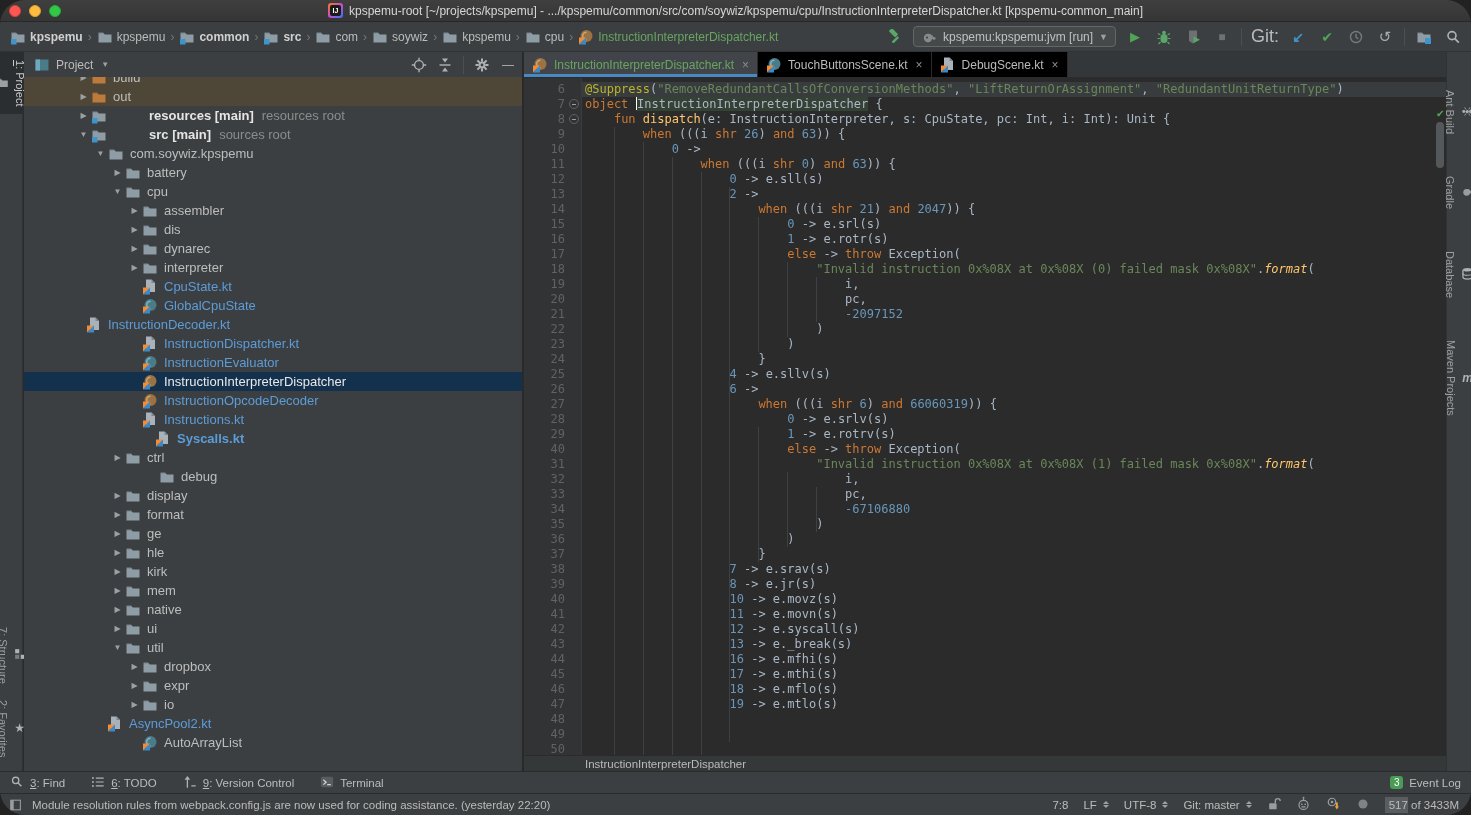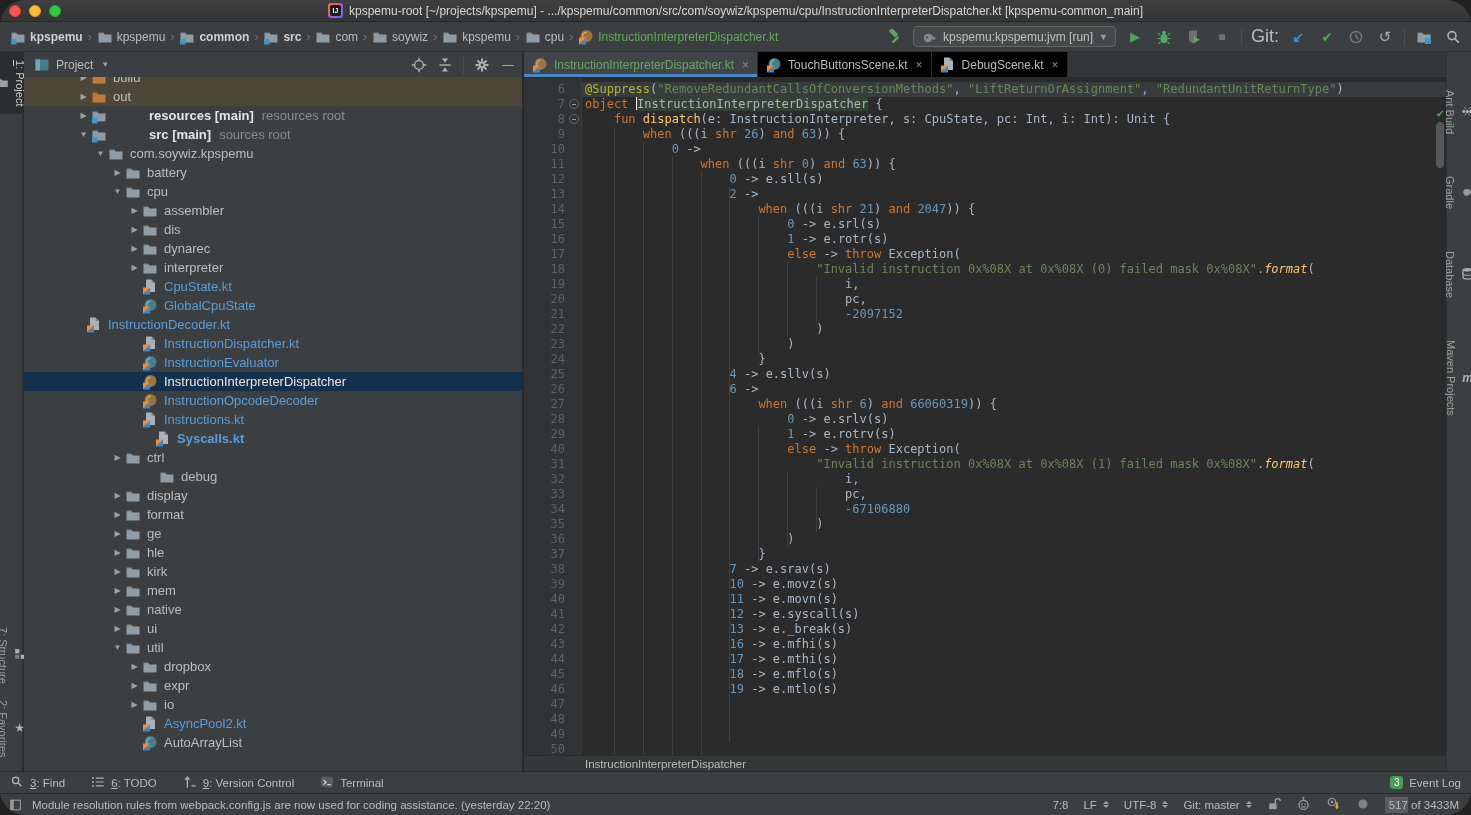--- a/index.html
+++ b/index.html
@@ -661,21 +661,21 @@
             <span class="lbl">expr</span>
           </div>
           <div class="trow" style="padding-left: 103px;">
             <span class="arrow">▶</span>
             <span class="ticon"><svg width="16" height="16" viewBox="0 0 16 16">
                 <path d="M1.5 3.5h4.6l1.7 1.9h6.7v8.1H1.5z" fill="#8e9ca6"></path>
                 <path d="M1.5 3.5h4.6l1 1.1H1.5z" fill="rgba(0,0,0,.18)"></path>
               </svg></span>
             <span class="lbl">io</span>
           </div>
-          <div class="trow blue" style="padding-left: 103px;">
+          <div class="trow blue" style="padding-left: 68px;">
             <span class="arrow"></span>
             <span class="ticon"><svg width="16" height="16" viewBox="0 0 16 16">
                 <path d="M4 .5h5.5l3.5 3.5v9H4z" fill="#a9b2ba"></path>
                 <path d="M9.5 .5l3.5 3.5H9.5z" fill="#7d858c"></path>
                 <polygon points="1,8.5 8,8.5 1,15.5" fill="#f28c35"></polygon>
                 <polygon points="8,8.5 8,15.5 1,15.5" fill="#3c89c9"></polygon>
               </svg></span>
             <span class="lbl">AsyncPool2.kt</span>
           </div>
           <div class="trow" style="padding-left: 103px;">
@@ -767,20 +767,21 @@
           <div class="cl"><span class="tx">                            </span><span class="nu">1</span><span class="tx"> -&gt; e.rotrv(s)</span></div>
           <div class="cl"><span class="tx">                            </span><span class="kw">else</span><span class="tx"> -&gt; </span><span class="kw">throw </span><span class="tx">Exception(</span></div>
           <div class="cl"><span class="tx">                                </span><span class="st">"Invalid instruction 0x%08X at 0x%08X (1) failed mask 0x%08X"</span><span class="tx">.</span><span class="ex">format</span><span class="tx">(</span></div>
           <div class="cl"><span class="tx">                                    i,</span></div>
           <div class="cl"><span class="tx">                                    pc,</span></div>
           <div class="cl"><span class="tx">                                    </span><span class="nu">-67106880</span></div>
           <div class="cl"><span class="tx">                                )</span></div>
           <div class="cl"><span class="tx">                            )</span></div>
           <div class="cl"><span class="tx">                        }</span></div>
           <div class="cl"><span class="tx">                    </span><span class="nu">7</span><span class="tx"> -&gt; e.srav(s)</span></div>
+          <div class="cl"><span class="tx">                    </span><span class="nu">8</span><span class="tx"> -&gt; e.jr(s)</span></div>
           <div class="cl"><span class="tx">                    </span><span class="nu">10</span><span class="tx"> -&gt; e.movz(s)</span></div>
           <div class="cl"><span class="tx">                    </span><span class="nu">11</span><span class="tx"> -&gt; e.movn(s)</span></div>
           <div class="cl"><span class="tx">                    </span><span class="nu">12</span><span class="tx"> -&gt; e.syscall(s)</span></div>
           <div class="cl"><span class="tx">                    </span><span class="nu">13</span><span class="tx"> -&gt; e._break(s)</span></div>
           <div class="cl"><span class="tx">                    </span><span class="nu">16</span><span class="tx"> -&gt; e.mfhi(s)</span></div>
           <div class="cl"><span class="tx">                    </span><span class="nu">17</span><span class="tx"> -&gt; e.mthi(s)</span></div>
           <div class="cl"><span class="tx">                    </span><span class="nu">18</span><span class="tx"> -&gt; e.mflo(s)</span></div>
           <div class="cl"><span class="tx">                    </span><span class="nu">19</span><span class="tx"> -&gt; e.mtlo(s)</span></div>
         </div>
       <div class="gutter">

